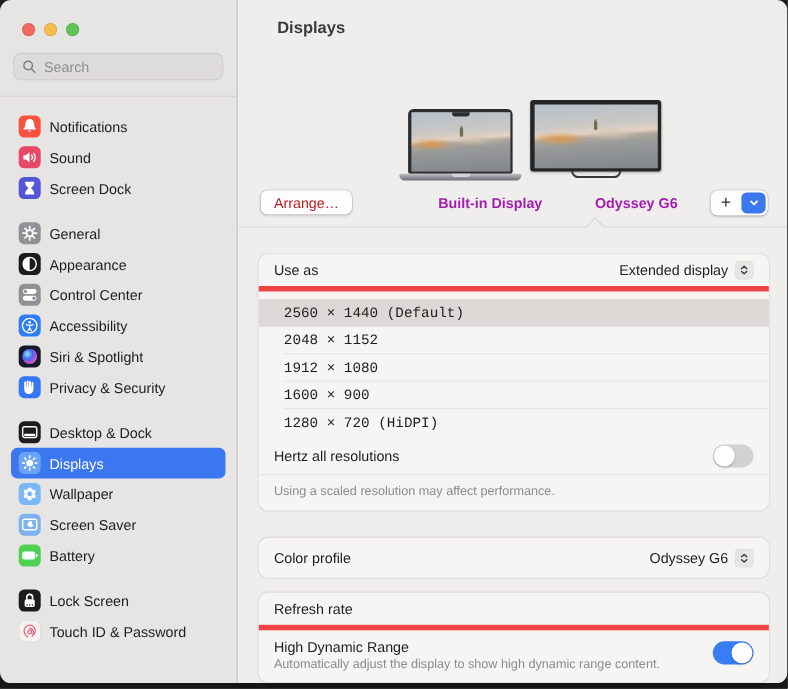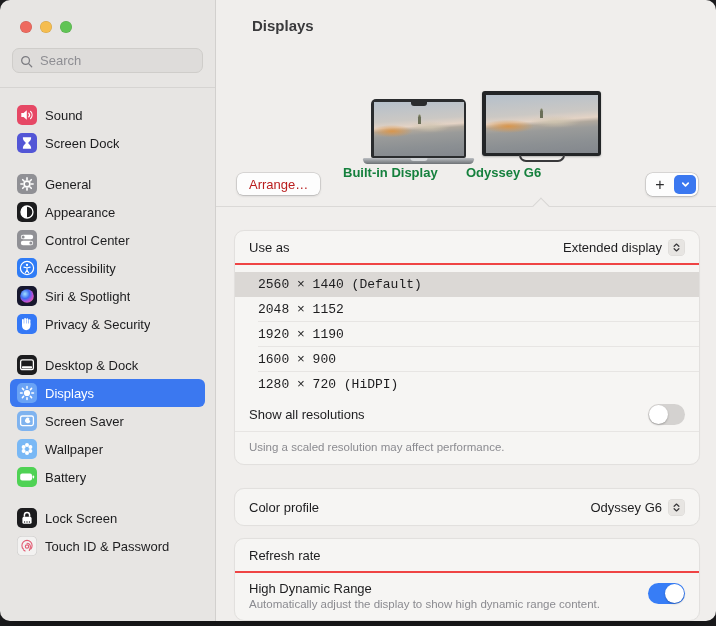--- a/index.html
+++ b/index.html
@@ -36,36 +36,36 @@
   }
   .wallpaper::after { content:""; position:absolute; left:49%; top:26%; width:3px; height:8px; background:#6b6f58; border-radius:2px 2px 0 0; box-shadow:0 -2px 0 -0.5px #7d8263; }
   .thumb-laptop { left:147px; top:99px; width:111px; }
   .lt-screen { width:95px; height:59px; margin:0 auto; background:#2a2c2e; border-radius:5px 5px 2px 2px; padding:2.5px; position:relative; overflow:hidden; }
   .lt-notch { position:absolute; top:2.5px; left:50%; transform:translateX(-50%); width:16px; height:4px; background:#2a2c2e; border-radius:0 0 3px 3px; z-index:2; }
   .lt-base { width:111px; height:6px; background:linear-gradient(#bcbfc3,#8f9397 55%,#6e7276); border-radius:2px 2px 7px 7px; position:relative; }
   .lt-base::after { content:""; position:absolute; left:50%; top:0; transform:translateX(-50%); width:17px; height:2.5px; background:#d3d6d9; border-radius:0 0 4px 4px; }
   .thumb-monitor { left:266px; top:91px; width:119px; }
   .mn-bezel { width:119px; height:65px; background:#232527; border-radius:3px; padding:3.5px; box-shadow:0 1px 2px rgba(0,0,0,.25); overflow:hidden; }
   .mn-stand { width:46px; height:7px; margin:-1px auto 0; border:2px solid #39393b; border-top:none; border-bottom-width:2.5px; border-radius:0 0 23px 23px; }
-  .thumb-label { position:absolute; top:165px; width:150px; text-align:left; font-weight:700; font-size:13px; color:#15803d; }
+  .thumb-label { position:absolute; top:177px; width:150px; text-align:right; font-weight:700; font-size:13px; color:#a21caf; }
   .label-builtin { left:127px; }
   .label-odyssey { left:250px; }
 
   .arrange-btn { position:absolute; left:21px; top:173px; height:22px; padding:0 12px; display:flex; align-items:center; background:#fdfdfd; border-radius:6px; font-size:13px; color:#b91c1c; box-shadow:0 0 0 .5px rgba(0,0,0,.18), 0 1px 2.5px rgba(0,0,0,.16); cursor:pointer; }
   .add-ctl { position:absolute; right:18px; top:173px; width:52px; height:23px; background:#fdfdfd; border-radius:6.5px; box-shadow:0 0 0 .5px rgba(0,0,0,.18), 0 1px 2.5px rgba(0,0,0,.16); display:flex; align-items:center; cursor:pointer; }
   .add-plus { flex:1; text-align:center; font-size:16px; line-height:20px; color:#2c2c2e; font-weight:400; }
   .add-menu { width:22px; height:19px; margin-right:2px; border-radius:5px; background:var(--accent,#3b78f0); display:flex; align-items:center; justify-content:center; }
 
   .picker-divider { position:absolute; top:206px; left:0; right:0; height:1px; background:#dbd9d7; }
   .caret { position:absolute; top:200px; left:319px; width:12px; height:12px; background:#f0eeec; border-left:1px solid #d8d6d4; border-top:1px solid #d8d6d4; transform:rotate(45deg); }
 
   .settings { position:absolute; top:207px; left:0; right:0; bottom:0; padding:23px 16px 0 18px; overflow:hidden; }
   .card { background:#f6f5f3; border:1px solid #e2e0de; border-radius:10px; box-shadow:0 0 1px rgba(0,0,0,.04); overflow:hidden; }
   .row { display:flex; justify-content:space-between; align-items:center; height:34px; padding:0 14px; }
-  .row.bordered { border-bottom:2px solid #ef4444;text-align:center; }
+  .row.bordered { border-bottom:5px solid #ef4444;text-align:center; }
   .row-label { color:#1d1d1f; }
   .popup { display:flex; align-items:center; gap:6px; cursor:pointer; }
   .chev-box { width:17px; height:17px; border-radius:4.5px; background:#e7e5e2; display:flex; align-items:center; justify-content:center; box-shadow:inset 0 0 0 .5px rgba(0,0,0,.06); }
   .res-list { padding:7px 0 0;font-family:Liberation Mono, monospace; }
   .res-row { height:25px; display:flex; align-items:center; padding:0 23px; cursor:pointer; position:relative; }
   .res-row.selected { background:#dbd8d5; }
   .res-row:not(.selected):not(:last-child)::after { content:""; position:absolute; left:23px; right:0; bottom:0; height:1px; background:#e7e5e3; }
   .footnote { border-top:1px solid #e7e5e3; padding:9px 14px 11px; font-size:11.5px; color:#8b8b90; }
   .toggle { width:37px; height:21px; border-radius:11px; background:#d4d2d0; position:relative; flex:none; cursor:pointer; }
   .toggle .knob { position:absolute; top:1px; left:1px; width:19px; height:19px; border-radius:50%; background:#fff; box-shadow:0 1px 2px rgba(0,0,0,.25); }
@@ -95,20 +95,29 @@
               <circle cx="6" cy="6" r="4.2" fill="none" stroke="#7d7d82" stroke-width="1.4"></circle>
               <path d="M9.3 9.3 12.6 12.6" stroke="#7d7d82" stroke-width="1.4" stroke-linecap="round"></path>
             </svg>
         </span>
         <input type="text" placeholder="Search" style="">
       </div>
       <div class="sidebar-sep"></div>
       <div class="nav">
           <div class="nav-group">
             <div class="nav-row">
+              <span class="nav-icon" style="background: rgb(249, 81, 63);">
+                <svg viewBox="0 0 20 20" width="20" height="20">
+                  <path fill="#fff" d="M10 3.2c-2.5 0-4 1.9-4 4.3 0 2.9-.9 3.8-1.7 4.5-.3.3-.1.8.3.8h10.8c.4 0 .6-.5.3-.8-.8-.7-1.7-1.6-1.7-4.5 0-2.4-1.5-4.3-4-4.3z"></path>
+                  <path fill="#fff" d="M8.5 13.9a1.55 1.55 0 0 0 3 0z"></path>
+                </svg>
+              </span>
+              <span class="nav-label">Notifications</span>
+            </div>
+            <div class="nav-row">
               <span class="nav-icon" style="background: rgb(230, 72, 101);">
                 <svg viewBox="0 0 20 20" width="20" height="20">
                   <path fill="#fff" d="M4.3 8.1v3.8h2.3l3.2 2.8V5.3L6.6 8.1z"></path>
                   <path d="M11.7 8.1a2.7 2.7 0 0 1 0 3.8M13.6 6.4a5.2 5.2 0 0 1 0 7.2" stroke="#fff" stroke-width="1.2" fill="none" stroke-linecap="round"></path>
                 </svg>
               </span>
               <span class="nav-label">Sound</span>
             </div>
             <div class="nav-row">
               <span class="nav-icon" style="background: rgb(83, 86, 214);">
@@ -210,43 +219,43 @@
                     <circle cx="10" cy="10" r="3.1"></circle>
                   </g>
                   <g stroke="#fff" stroke-width="1.5" stroke-linecap="round">
                     <path d="M10 3.5v1.7M10 14.8v1.7M3.5 10h1.7M14.8 10h1.7M5.4 5.4l1.2 1.2M13.4 13.4l1.2 1.2M14.6 5.4l-1.2 1.2M6.6 13.4l-1.2 1.2"></path>
                   </g>
                 </svg>
               </span>
               <span class="nav-label">Displays</span>
             </div>
             <div class="nav-row">
-              <span class="nav-icon" style="background: rgb(127, 179, 239);">
-                <svg viewBox="0 0 20 20" width="20" height="20">
-                  <rect x="3.6" y="5" width="12.8" height="9.6" rx="1.8" fill="none" stroke="#fff" stroke-width="1.3"></rect>
-                  <path fill="#fff" d="M12.4 7.3a2.7 2.7 0 1 0 1 3 2.2 2.2 0 0 1-1-3z"></path>
-                </svg>
-              </span>
-              <span class="nav-label">Screen Saver</span>
-            </div>
-            <div class="nav-row">
               <span class="nav-icon" style="background: rgb(121, 184, 245);">
                 <svg viewBox="0 0 20 20" width="20" height="20">
                   <g fill="#fff">
                     <circle cx="10" cy="6.1" r="2"></circle>
                     <circle cx="13.4" cy="8" r="2"></circle>
                     <circle cx="13.4" cy="12" r="2"></circle>
                     <circle cx="10" cy="13.9" r="2"></circle>
                     <circle cx="6.6" cy="12" r="2"></circle>
                     <circle cx="6.6" cy="8" r="2"></circle>
                   </g>
                   <circle cx="10" cy="10" r="1.5" fill="#79b8f5"></circle>
                 </svg>
               </span>
               <span class="nav-label">Wallpaper</span>
+            </div>
+            <div class="nav-row">
+              <span class="nav-icon" style="background: rgb(127, 179, 239);">
+                <svg viewBox="0 0 20 20" width="20" height="20">
+                  <rect x="3.6" y="5" width="12.8" height="9.6" rx="1.8" fill="none" stroke="#fff" stroke-width="1.3"></rect>
+                  <path fill="#fff" d="M12.4 7.3a2.7 2.7 0 1 0 1 3 2.2 2.2 0 0 1-1-3z"></path>
+                </svg>
+              </span>
+              <span class="nav-label">Screen Saver</span>
             </div>
             <div class="nav-row">
               <span class="nav-icon" style="background: rgb(79, 210, 84);">
                 <svg viewBox="0 0 20 20" width="20" height="20">
                   <rect x="3.2" y="6.4" width="11.8" height="7.2" rx="2" fill="#fff"></rect>
                   <rect x="15.6" y="8.6" width="1.5" height="2.8" rx=".75" fill="#fff"></rect>
                 </svg>
               </span>
               <span class="nav-label">Battery</span>
             </div>
@@ -324,26 +333,26 @@
               <span class="chev-box">
                 <svg viewBox="0 0 14 14" width="11" height="11">
                     <path d="M4 5.4 7 2.6l3 2.8M4 8.6l3 2.8 3-2.8" fill="none" stroke="#3a3a3c" stroke-width="1.6" stroke-linecap="round" stroke-linejoin="round"></path>
                   </svg>
               </span>
             </span>
           </div>
           <div class="res-list">
               <div class="res-row selected">2560 × 1440 (Default)</div>
               <div class="res-row">2048 × 1152</div>
-              <div class="res-row">1920 × 1190</div>
+              <div class="res-row">1912 × 1080</div>
               <div class="res-row">1600 × 900</div>
               <div class="res-row">1280 × 720 (HiDPI)</div>
             </div>
           <div class="row">
-            <span class="row-label">Show all resolutions</span>
+            <span class="row-label">Hertz all resolutions</span>
             <span class="toggle" id="toggle-show-all">
                 <span class="knob"></span>
               </span>
           </div>
           <div class="footnote">Using a scaled resolution may affect performance.</div>
         </div>
 
         <div class="gap23"></div>
 
         <div class="card">

